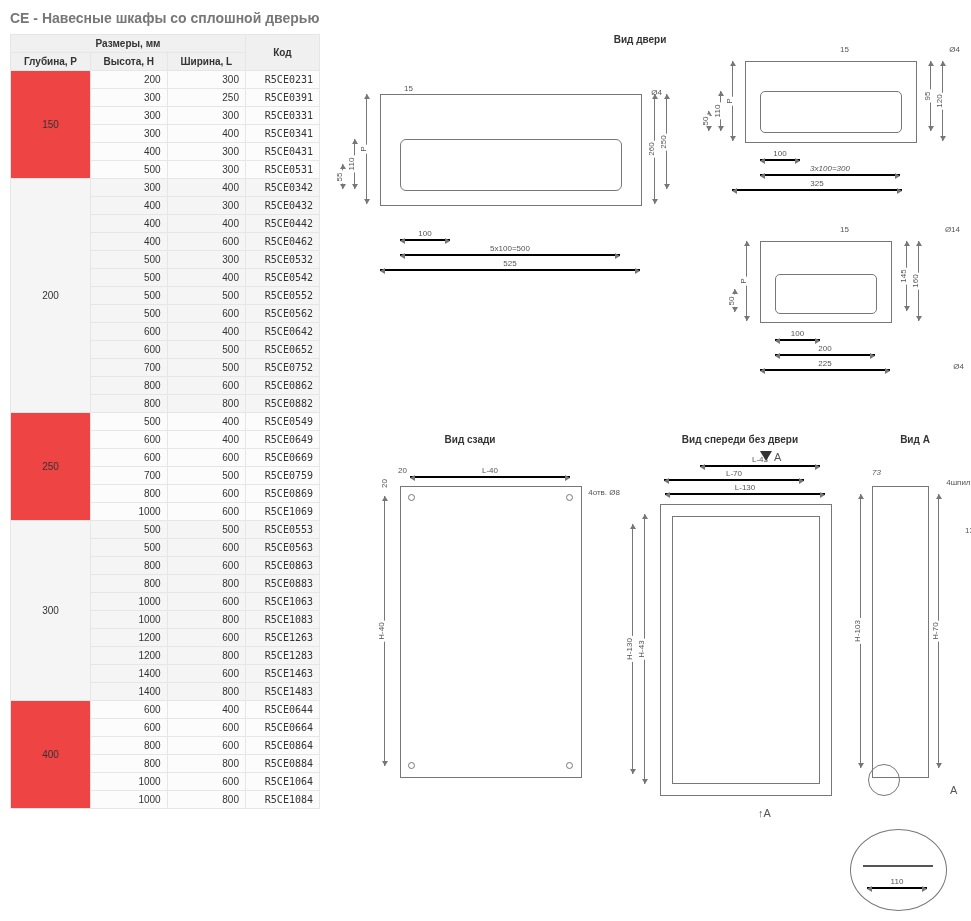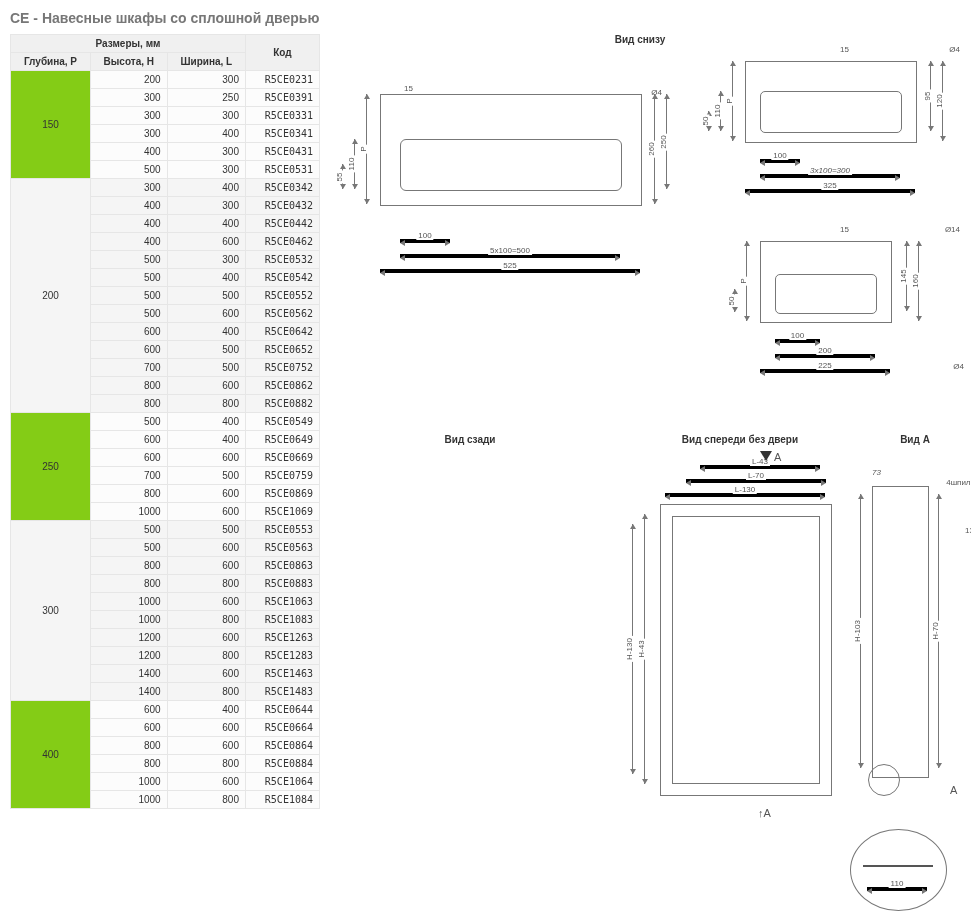--- a/index.html
+++ b/index.html
@@ -46,21 +46,21 @@
     font-weight: bold;
     text-align: center;
   }
   table.spec td.depth {
     text-align: center;
     font-weight: normal;
     background: #fafafa;
   }
   table.spec tbody.g-even td { background: #fcfcfc; }
   table.spec tbody.g-odd td  { background: #f5f5f5; }
-  table.spec tbody.g-even td.depth { background: #84cc16; }
+  table.spec tbody.g-even td.depth { background: #ef4444; }
   table.spec tbody.g-odd td.depth  { background: #f5f5f5; }
   table.spec td.code { font-family: Verdana, monospace; text-align: right; }
 
   .right {
     flex: 1 1 auto;
     color: #555;
     position: relative;
   }
   .diagrams {
     position: relative;
@@ -81,21 +81,21 @@
   .box {
     border: 1px solid #777;
     position: absolute;
     background: #fff;
   }
   .dim {
     position: absolute;
     font-size: 8px;
     color: #555;
   }
-  .dim.h { border-top: 4px solid #000000; }
+  .dim.h { border-top: 2px solid #000000; }
   .dim.v { border-left: 1px solid #777; }
   .dim.h::before, .dim.h::after {
     content: ""; position: absolute; top:-3px; width:0;height:0;
     border-top:3px solid transparent; border-bottom:3px solid transparent;
   }
   .dim.h::before { left:0; border-right:5px solid #777; }
   .dim.h::after  { right:0; border-left:5px solid #777; }
   .dim.v::before, .dim.v::after {
     content:""; position:absolute; left:-3px; width:0;height:0;
     border-left:3px solid transparent; border-right:3px solid transparent;
@@ -363,21 +363,21 @@
             <td class="code">R5CE1084</td>
           </tr>
         </tbody>
       </table>
   </div>
 
   <div class="right">
     <div class="diagrams">
 
 
-      <div class="dcap" style="left:250px; top:0; width:100px;">Вид снизу</div>
+      <div class="dcap" style="left:250px; top:0; width:100px;">Вид двери</div>
 
       <div class="diagram" style="left:20px; top:50px; width:300px; height:190px;">
         <div class="box" style="left:20px; top:10px; width:260px; height:110px;"></div>
         <div class="box" style="left:40px; top:55px; width:220px; height:50px; border-radius:6px;"></div>
         <div class="lbl" style="left:44px; top:0;">15</div>
         <div class="lbl" style="right:-2px; top:4px;">Ø4</div>
         <div class="dim h" style="left:40px; top:155px; width:50px;">
             <span>100</span>
           </div>
         <div class="dim h" style="left:40px; top:170px; width:220px;">
@@ -407,21 +407,21 @@
         <div class="lbl" style="left:110px; top:-4px;">15</div>
         <div class="lbl" style="right:0; top:-4px;">Ø4</div>
         <div class="box" style="left:15px; top:12px; width:170px; height:80px;"></div>
         <div class="box" style="left:30px; top:42px; width:140px; height:40px; border-radius:5px;"></div>
         <div class="dim h" style="left:30px; top:110px; width:40px;">
             <span>100</span>
           </div>
         <div class="dim h" style="left:30px; top:125px; width:140px;font-style:italic;">
             <span>3x100=300</span>
           </div>
-        <div class="dim h" style="left:15px; top:140px; width:170px;">
+        <div class="dim h" style="left:2px; top:140px; width:170px;">
             <span>325</span>
           </div>
         <div class="dim v" style="left:2px; top:12px; height:80px;">
             <span>P</span>
           </div>
         <div class="dim v" style="left:-10px; top:42px; height:40px;">
             <span>110</span>
           </div>
         <div class="dim v" style="left:-22px; top:62px; height:20px;">
             <span>50</span>
@@ -457,29 +457,45 @@
         <div class="dim v" style="left:166px; top:12px; height:70px;">
             <span>145</span>
           </div>
         <div class="dim v" style="left:178px; top:12px; height:80px;">
             <span>160</span>
           </div>
         <div class="lbl" style="right:-4px; bottom:28px;">Ø4</div>
       </div>
 
       <div class="dcap" style="left:70px; top:400px; width:120px;">Вид сзади</div>
+      <div class="diagram" style="left:20px; top:430px; width:250px; height:350px;">
+        <div class="box" style="left:40px; top:22px; width:180px; height:290px;"></div>
+        <div class="circ" style="left:48px; top:30px; width:5px; height:5px;"></div>
+        <div class="circ" style="left:206px; top:30px; width:5px; height:5px;"></div>
+        <div class="circ" style="left:48px; top:298px; width:5px; height:5px;"></div>
+        <div class="circ" style="left:206px; top:298px; width:5px; height:5px;"></div>
+        <div class="lbl" style="left:38px; top:2px;">20</div>
+        <div class="lbl" style="left:20px; top:24px; transform:rotate(-90deg); transform-origin:left top;">20</div>
+        <div class="lbl" style="right:-10px; top:24px;">4отв. Ø8</div>
+        <div class="dim h" style="left:50px; top:12px; width:160px;">
+            <span>L-40</span>
+          </div>
+        <div class="dim v" style="left:24px; top:32px; height:270px;">
+            <span>H-40</span>
+          </div>
+      </div>
 
       <div class="dcap" style="left:320px; top:400px; width:160px;">Вид спереди без двери</div>
       <div class="diagram" style="left:290px; top:425px; width:225px; height:380px;">
         <div class="box" style="left:30px; top:45px; width:170px; height:290px;"></div>
         <div class="box" style="left:42px; top:57px; width:146px; height:266px;"></div>
         <div class="dim h" style="left:70px; top:6px; width:120px;">
             <span>L-43</span>
           </div>
-        <div class="dim h" style="left:56px; top:20px; width:140px;text-align:center;">
+        <div class="dim h" style="left:34px; top:20px; width:140px;text-align:center;">
             <span>L-70</span>
           </div>
         <div class="dim h" style="left:35px; top:34px; width:160px;">
             <span>L-130</span>
           </div>
         <div class="dim v" style="left:14px; top:55px; height:270px;">
             <span>H-43</span>
           </div>
         <div class="dim v" style="left:2px; top:65px; height:250px;">
             <span>H-130</span>

